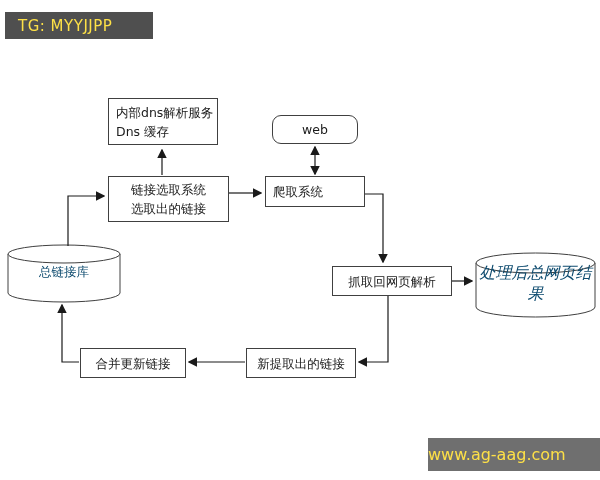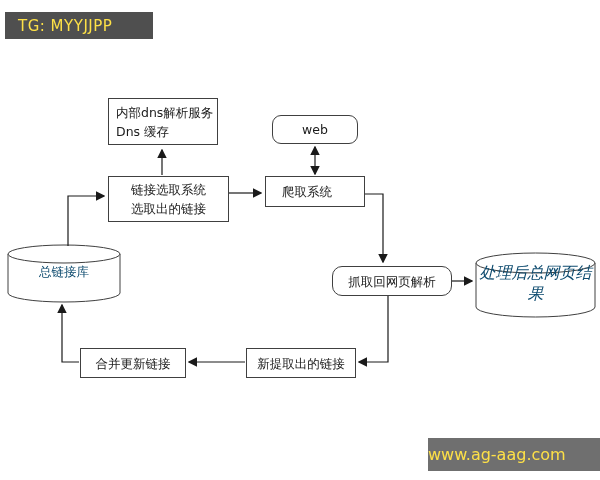--- a/index.html
+++ b/index.html
@@ -115,25 +115,25 @@
 
   <div class="node center rounded" style="left:272px; top:115px; width:86px; height:29px;">
     <span>web</span>
   </div>
 
   <div class="node center" style="left:108px; top:176px; width:121px; height:46px;">
     <span>链接选取系统</span>
     <span>选取出的链接</span>
   </div>
 
-  <div class="node leftpad" style="left:265px; top:176px; width:100px; height:31px; padding-left:16px;">
+  <div class="node leftpad" style="left:265px; top:176px; width:100px; height:31px; padding-left:7px;">
     <span>爬取系统</span>
   </div>
 
-  <div class="node center" style="left:332px; top:266px; width:120px; height:30px;border-radius:10px;">
+  <div class="node center" style="left:332px; top:266px; width:120px; height:30px;">
     <span>抓取回网页解析</span>
   </div>
 
   <div class="node center" style="left:80px; top:348px; width:106px; height:30px;">
     <span>合并更新链接</span>
   </div>
 
   <div class="node center" style="left:246px; top:348px; width:110px; height:30px;">
     <span>新提取出的链接</span>
   </div>

